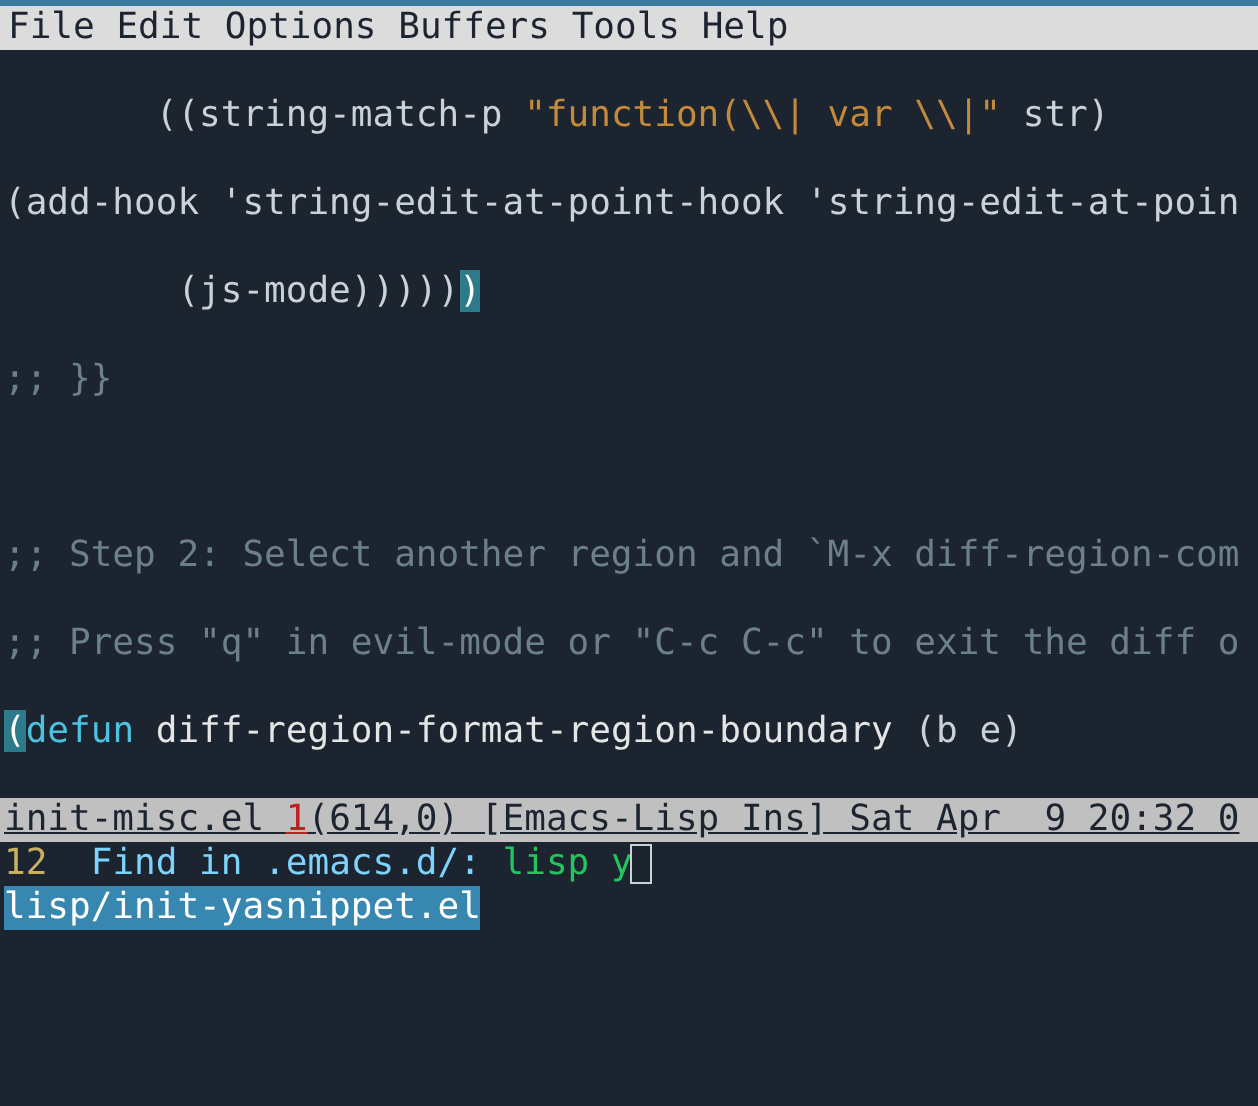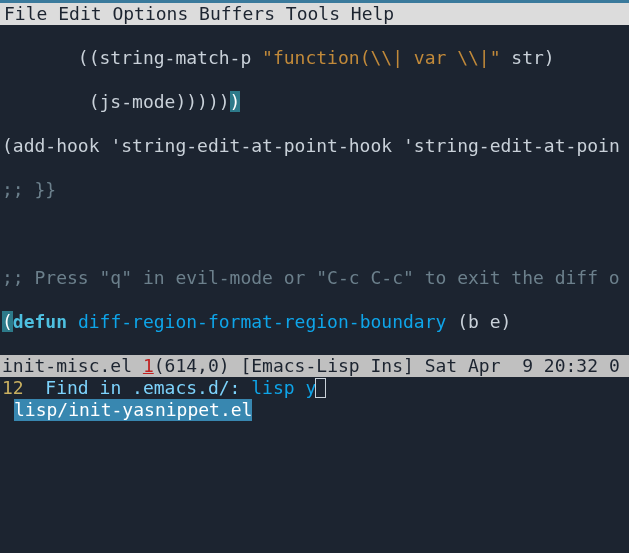--- a/index.html
+++ b/index.html
@@ -23,71 +23,73 @@
   .buffer {
     background: #1c2430;
     color: #c9d1d9;
     white-space: pre;
     padding-left: 2px;
     position: relative;
   }
   .buffer .line { height: 22px; }
   .comment { color: #6c808c; }
   .string  { color: #c28a3a; }
-  .keyword { color: #4ec0e0; font-weight: bold; }
-  .funcname { color: #0ea5e9; }
+  .keyword { color: #4ec0e0; }
+  .funcname { color: #e5e5e5; }
   .paren-highlight {
     background: #2d7a8a;
     color: #ffffff;
   }
   .modeline {
     background: #c0c0c0;
     color: #1c2430;
     white-space: pre;
     padding-left: 2px;
     height: 22px;
+    text-decoration: underline;
   }
   .modeline .warn { color: #c02020; text-decoration: underline; }
   .minibuffer {
     background: #1c2430;
     white-space: pre;
     padding-left: 2px;
     height: 22px;
   }
   .mb-count { color: #c9b060; text-align: right; }
   .mb-prompt { color: #7dd3fc; }
-  .mb-input { color: #0ea5e9; }
+  .mb-input { color: #22c55e; }
   .cursor-box {
     display: inline-block;
     width: 11px;
     height: 20px;
     border: 1px solid #c9d1d9;
     vertical-align: text-bottom;
     margin-left: -1px;
   }
-  .completions .line { height: 22px; padding-left: 14px; white-space: pre; }
+  .completions .line { height: 22px; padding-left: 2px; white-space: pre; }
   .completions .selected {
     background: #3887b0;
     color: #ffffff;
     display: inline-block;
   }
 </style>
 </head>
 <body>
 
 <div class="top-border"></div>
 
 <div class="menubar"><span>File</span> <span>Edit</span> <span>Options</span> <span>Buffers</span> <span>Tools</span> <span>Help</span></div>
 
 <div class="buffer">
 <div class="line"><span>       ((string-match-p </span><span class="string">"function(\\| var \\|"</span><span> str)</span></div>
+<div class="line"><span>(add-hook </span><span>'string-edit-at-point-hook</span><span> </span><span>'string-edit-at-poin</span></div>
 <div class="line"><span>        (js-mode)))))</span><span class="paren-highlight">)</span></div>
-<div class="line"><span>(add-hook </span><span>'string-edit-at-point-hook</span><span> </span><span>'string-edit-at-poin</span></div>
 <div class="line comment">;; }}</div>
 <div class="line"></div>
+<div class="line comment">;; Step 2: Select another region and `M-x diff-region-com</div>
 <div class="line comment">;; Press "q" in evil-mode or "C-c C-c" to exit the diff o</div>
 <div class="line"><span class="paren-highlight">(</span><span class="keyword">defun</span><span> </span><span class="funcname">diff-region-format-region-boundary</span><span> (b e)</span></div>
 </div>
 
 <div class="modeline"><span>init-misc.el </span><span class="warn">1</span><span>(614,0) [Emacs-Lisp Ins] Sat Apr  9 20:32 0</span></div>
 
 <div class="minibuffer"><span class="mb-count">12  </span><span class="mb-prompt">Find in .emacs.d/:</span><span class="mb-input"> lisp y</span><span class="cursor-box"></span></div>
 
 <div class="completions">
 <div class="line"><span class="selected">lisp/init-yasnippet.el</span></div>

